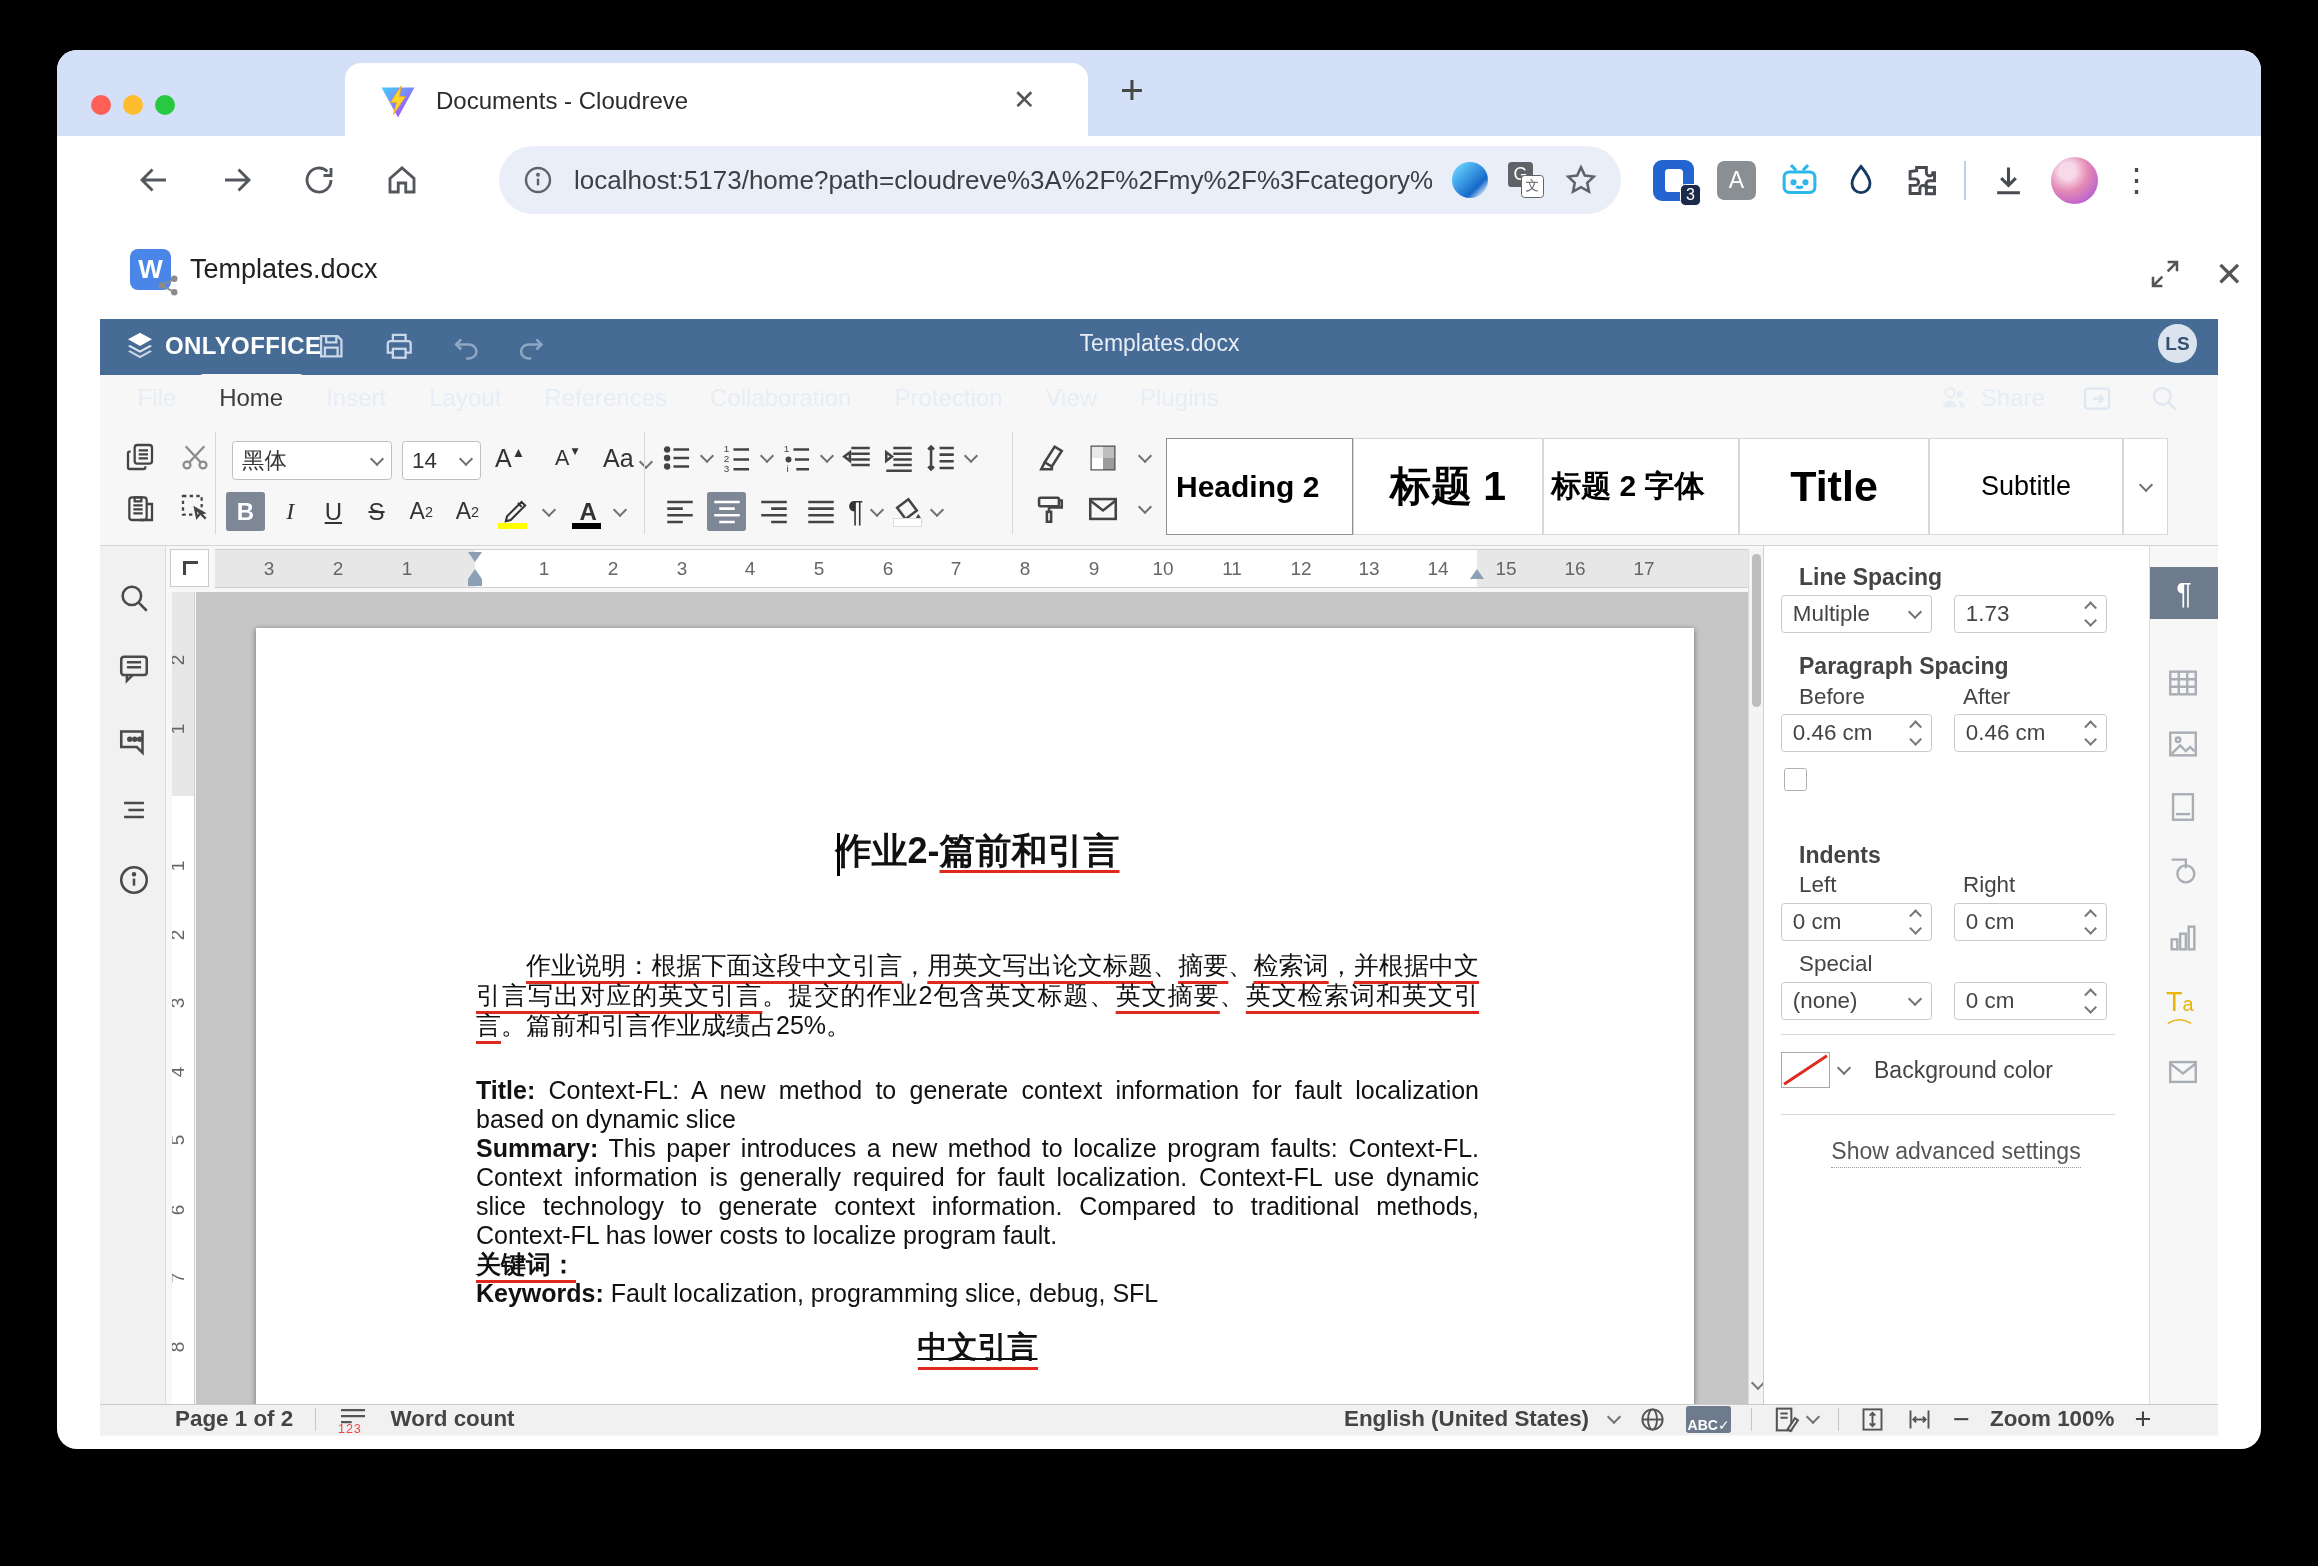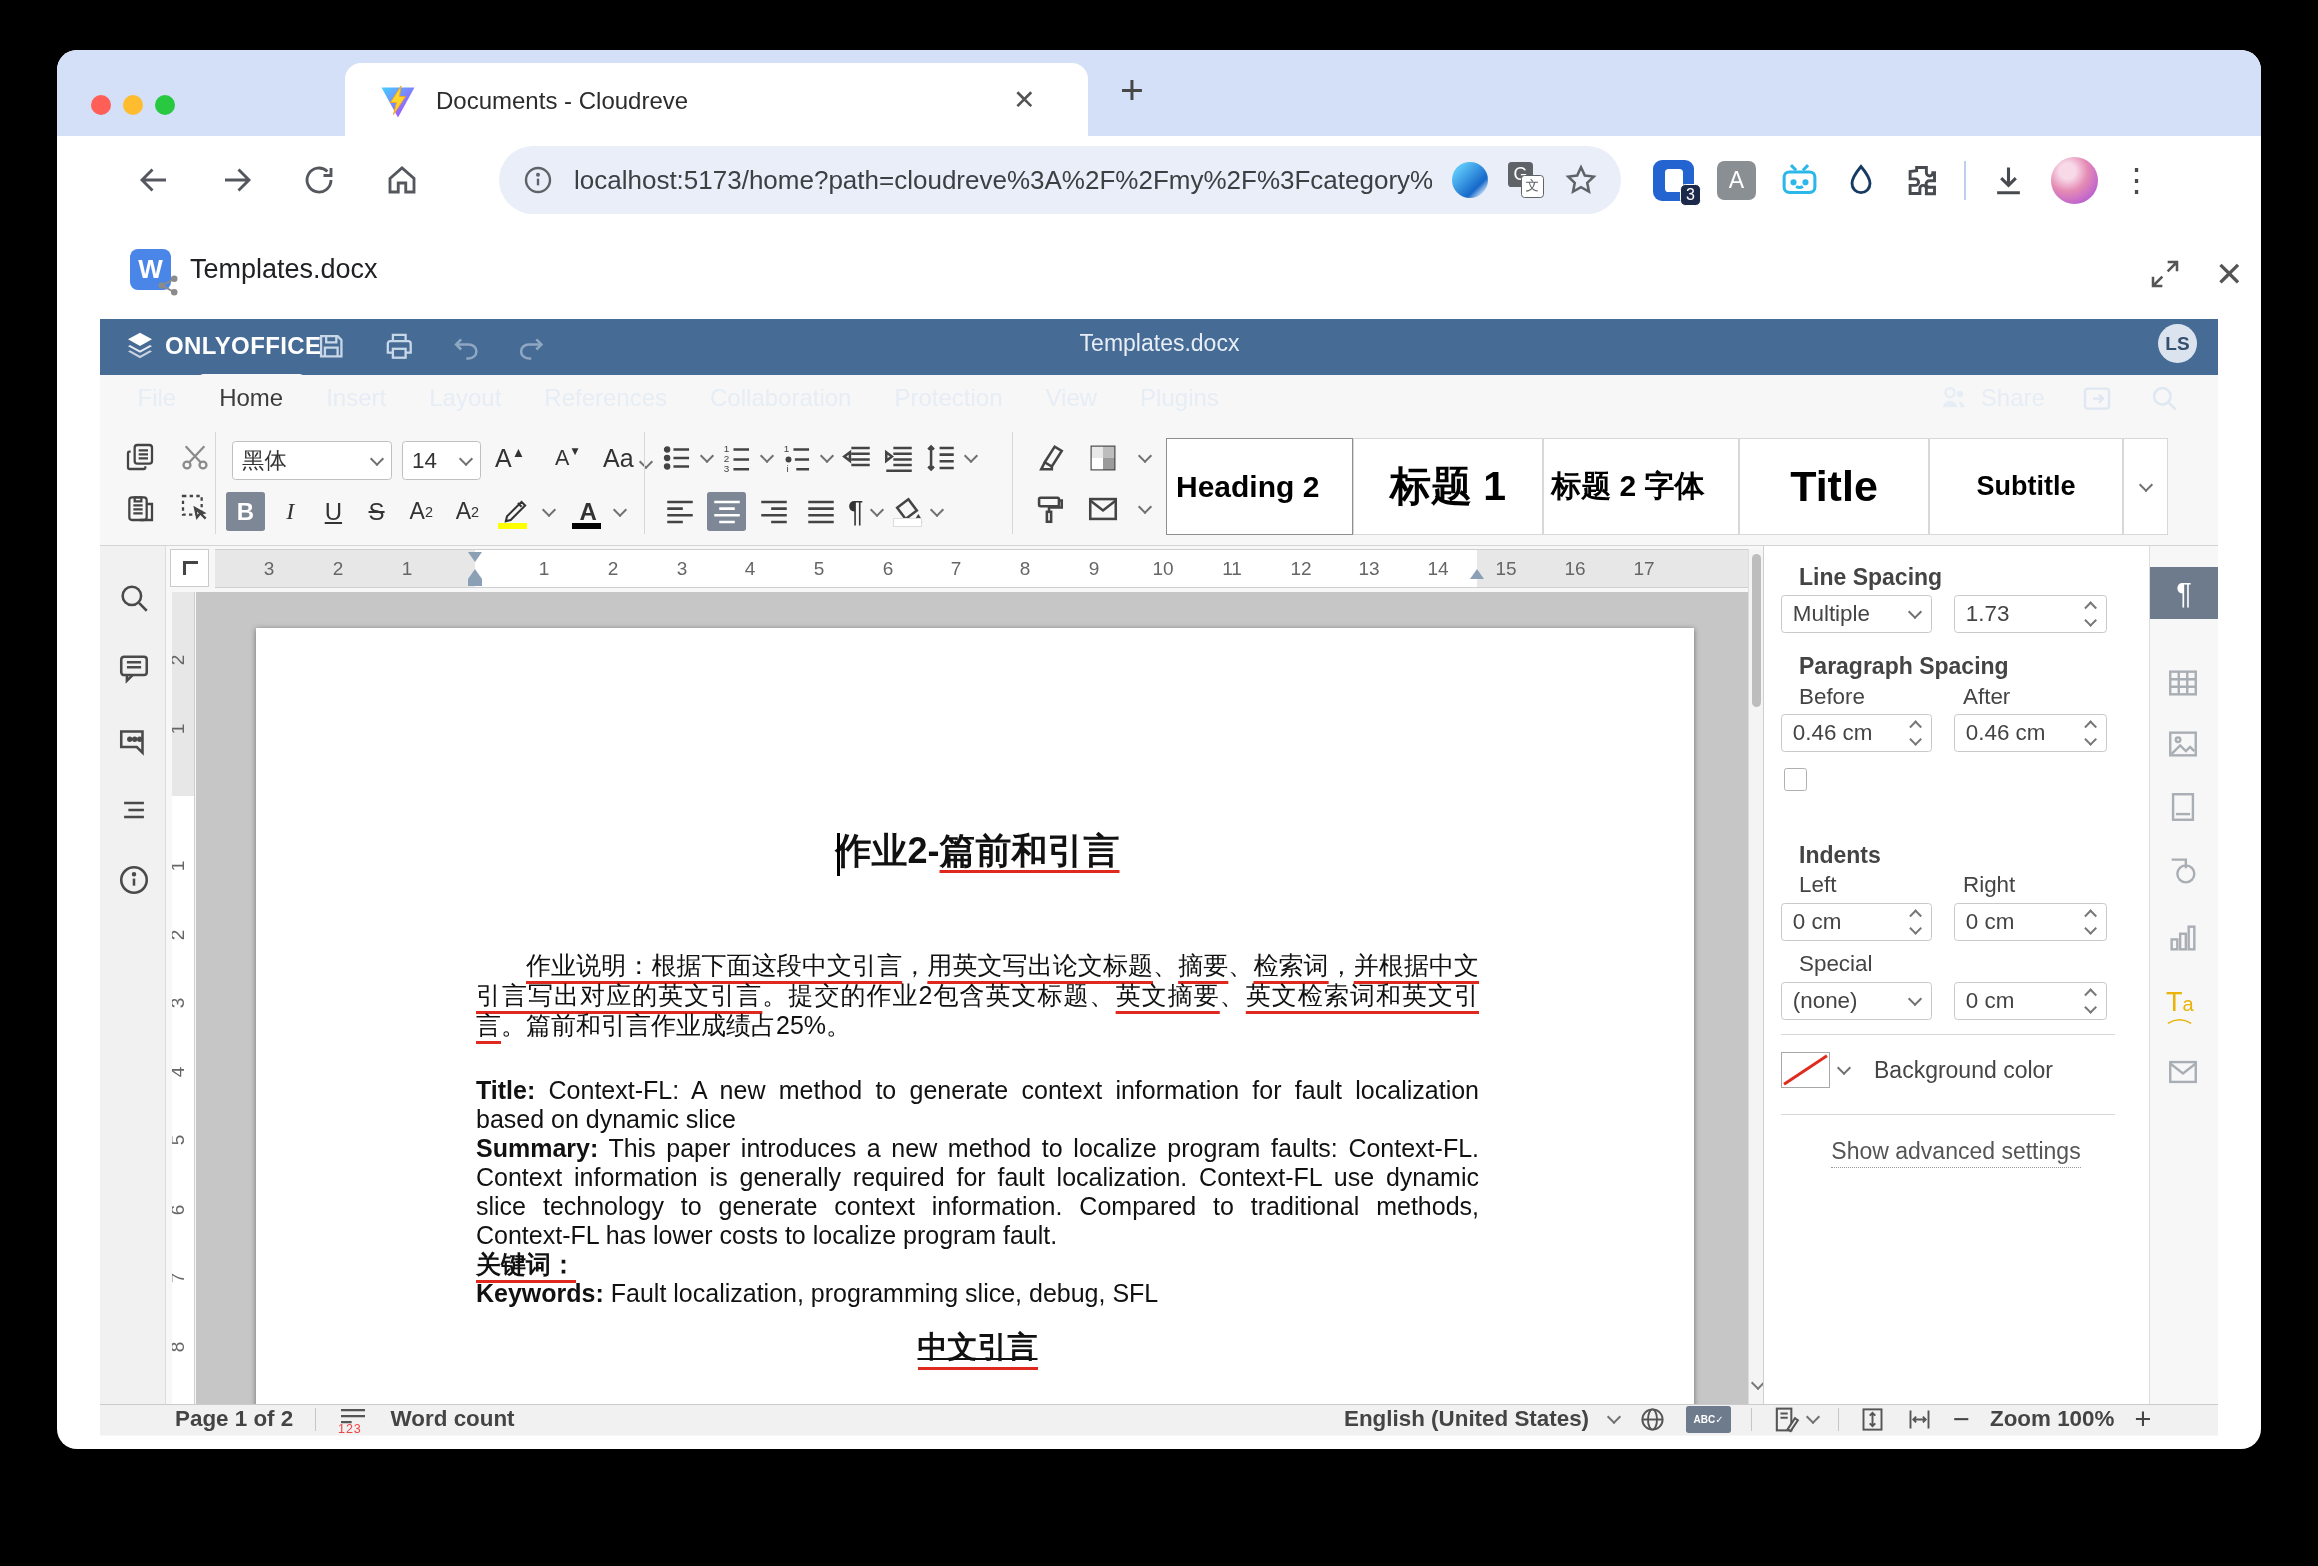--- a/index.html
+++ b/index.html
@@ -43,21 +43,21 @@
   .toolbar{left:100px;top:422px;width:2118px;height:124px;background:#f7f7f7;border-bottom:0.9px solid #d4d4d4;box-sizing:border-box;}
   .tbsep{width:0.9px;background:#d8d8d8;top:432px;height:102px;}
   .tbic{color:#444;}
   .tbtn{display:flex;align-items:center;justify-content:center;border-radius:2.7px;}
   .tbtn.on{background:#7d8796;color:#fff;}
   .selbox{background:#fff;border:0.9px solid #c0c0c0;border-radius:3.6px;height:39px;display:flex;align-items:center;justify-content:space-between;padding:0 9px;box-sizing:border-box;font-size:22.4px;color:#333;}
   .chev{display:inline-block;width:8px;height:8px;border-right:2.2px solid #707070;border-bottom:2.2px solid #707070;transform:rotate(45deg);margin-top:-3.6px;}
   .glyph{font-size:25px;color:#333;}
   .colorbar{position:absolute;left:3.6px;bottom:1.8px;width:29px;height:6.3px;}
   
-  .stylebox{height:97px;background:#fff;border:0.9px solid #d8d8d8;display:flex;align-items:center;justify-content:center;overflow:hidden;white-space:nowrap;box-sizing:border-box;font-weight:bold;}
+  .stylebox{height:97px;background:#fff;border:0.9px solid #d8d8d8;display:flex;align-items:center;justify-content:center;overflow:hidden;white-space:nowrap;box-sizing:border-box;}
   .stylebox.sel{border:1.8px solid #8f8f8f;}
   
   .lsb{left:100px;top:546px;width:66px;height:859px;background:#f1f1f1;border-right:0.9px solid #dcdcdc;box-sizing:border-box;}
   .lsbic{color:#4a4a4a;left:117px;}
   .corner{left:170px;top:549px;width:39px;height:38px;background:#fff;border:0.9px solid #cbcbcb;box-sizing:border-box;}
   .hruler{left:215px;top:549px;width:1533px;height:39px;background:#e7e7e7;border-top:0.9px solid #cfcfcf;border-bottom:0.9px solid #cfcfcf;box-sizing:border-box;overflow:hidden;}
   .hr-white{position:absolute;left:260px;top:0;width:1002px;height:39px;background:#fff;}
   .hr-n{position:absolute;top:8px;font-size:19px;color:#666;transform:translateX(-50%);}
   .vruler{left:172px;top:592px;width:23px;height:812px;background:#e7e7e7;border-right:0.9px solid #cfcfcf;box-sizing:border-box;overflow:hidden;}
   .vr-white{position:absolute;top:204px;left:0;width:23px;height:608px;background:#fff;}
@@ -738,21 +738,21 @@
   <div class="abs flex" style="left:1344px;top:1404px;height:30.5px;gap:20px">
     <span class="stxt">English (United States)</span>
     <span class="chev"></span>
     <span class="stic">
         <svg width="27" height="27" viewBox="0 0 24 24" fill="none" stroke="currentColor" stroke-width="1.7">
           <circle cx="12" cy="12" r="9"></circle>
           <ellipse cx="12" cy="12" rx="4" ry="9"></ellipse>
           <path d="M3 12h18"></path>
         </svg>
       </span>
-    <span style="width:45px;height:27px;background:#6e7b8d;border-radius:2.7px;color:#fff;font-size:10px;font-weight:700;display:inline-flex;align-items:center;justify-content:center;"><span>ABC</span>✓</span>
+    <span style="width:45px;height:27px;background:#6e7b8d;border-radius:2.7px;color:#fff;font-size:14px;font-weight:700;display:inline-flex;align-items:flex-end;justify-content:center;"><span>ABC</span>✓</span>
     <span class="ssep"></span>
     <span class="stic flex" style="gap:7.2px">
       <svg width="29" height="29" viewBox="0 0 24 24" fill="none" stroke="currentColor" stroke-width="1.7">
           <rect x="4" y="3" width="12" height="18"></rect>
           <path d="M7 7h6M7 10.5h6"></path>
           <path d="M13 20l6-9 2.4 1.6-6 9z" fill="#f1f1f1"></path>
         </svg>
       <span class="chev"></span>
     </span>
     <span class="ssep"></span>

